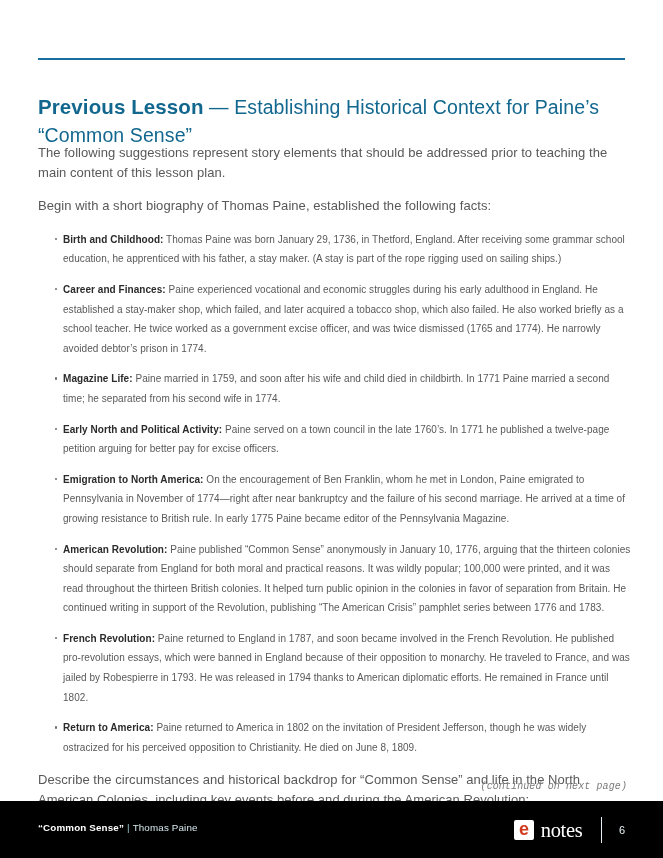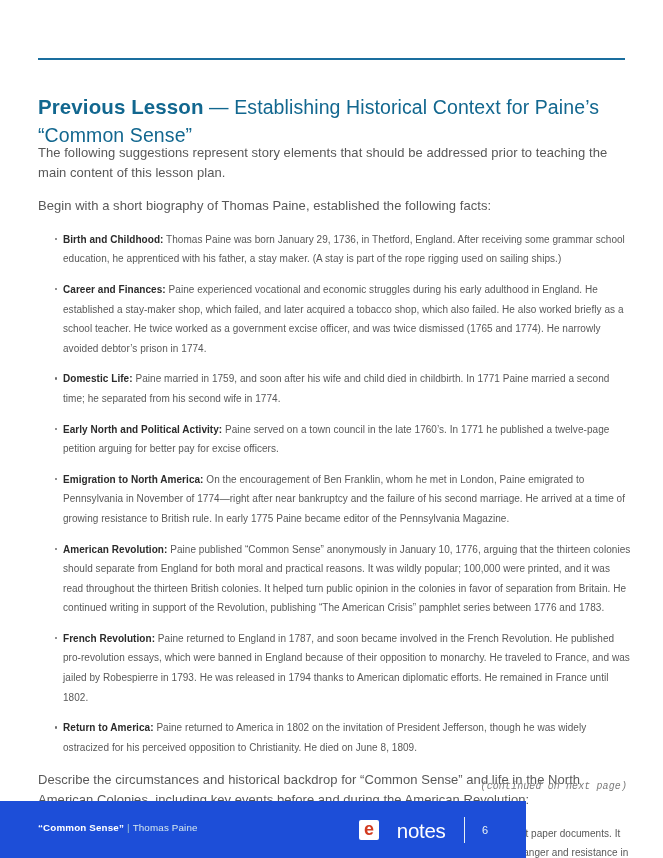--- a/index.html
+++ b/index.html
@@ -110,23 +110,23 @@
     color: #7a7a7a;
     letter-spacing: 0.1px;
     font-family: Liberation Mono, monospace;
   }
 
   
   .footer {
     position: absolute;
     left: 0;
     top: 801px;
-    width: 526px;
+    width: 663px;
     height: 57px;
-    background: #1d4ed8;
+    background: #000000;
   }
   .footer-left {
     position: absolute;
     left: 38px;
     top: 21px;
     font-size: 9.8px;
     color: #cfe4ea;
     letter-spacing: 0.15px;
     white-space: nowrap;
   }
@@ -164,22 +164,23 @@
     font-weight: 700;
     line-height: 19px;
     text-align: center;
     font-family: "Liberation Sans", sans-serif;
     letter-spacing: -0.5px;
   }
   .brand-word {
     color: #ffffff;
     font-size: 20.5px;
     line-height: 21px;
-    margin-left: 18px;
+    margin-left: 7px;
     letter-spacing: -0.3px;
+    font-family: Liberation Serif, serif;
   }
   .brand-divider {
     width: 1.5px;
     height: 26px;
     background: #e6f0f3;
     margin: 0 15px 0 18px;
   }
   .page-num {
     color: #e9f2f5;
     font-size: 11px;
@@ -199,21 +200,21 @@
   </h1>
 
   <div class="content">
 
     <p class="para">The following suggestions represent story elements that should be addressed prior to teaching the main content of this lesson plan.</p>
     <p class="para">Begin with a short biography of Thomas Paine, established the following facts:</p>
 
     <ul class="bullets">
       <li><span class="term">Birth and Childhood:</span><span> Thomas Paine was born January 29, 1736, in Thetford, England. After receiving some grammar school education, he apprenticed with his father, a stay maker. (A stay is part of the rope rigging used on sailing ships.)</span></li>
       <li><span class="term">Career and Finances:</span><span> Paine experienced vocational and economic struggles during his early adulthood in England. He established a stay-maker shop, which failed, and later acquired a tobacco shop, which also failed. He also worked briefly as a school teacher. He twice worked as a government excise officer, and was twice dismissed (1765 and 1774). He narrowly avoided debtor’s prison in 1774.</span></li>
-      <li><span class="term">Domestic Life:</span><span> Paine married in 1759, and soon after his wife and child died in childbirth. In 1771 Paine married a second time; he separated from his second wife in 1774.</span></li>
+      <li><span class="term">Magazine Life:</span><span> Paine married in 1759, and soon after his wife and child died in childbirth. In 1771 Paine married a second time; he separated from his second wife in 1774.</span></li>
       <li><span class="term">Early North and Political Activity:</span><span> Paine served on a town council in the late 1760’s. In 1771 he published a twelve-page petition arguing for better pay for excise officers.</span></li>
       <li><span class="term">Emigration to North America:</span><span> On the encouragement of Ben Franklin, whom he met in London, Paine emigrated to Pennsylvania in November of 1774—right after near bankruptcy and the failure of his second marriage. He arrived at a time of growing resistance to British rule. In early 1775 Paine became editor of the Pennsylvania Magazine.</span></li>
       <li><span class="term">American Revolution:</span><span> Paine published “Common Sense” anonymously in January 10, 1776, arguing that the thirteen colonies should separate from England for both moral and practical reasons. It was wildly popular; 100,000 were printed, and it was read throughout the thirteen British colonies. It helped turn public opinion in the colonies in favor of separation from Britain. He continued writing in support of the Revolution, publishing “The American Crisis” pamphlet series between 1776 and 1783.</span></li>
       <li><span class="term">French Revolution:</span><span> Paine returned to England in 1787, and soon became involved in the French Revolution. He published pro-revolution essays, which were banned in England because of their opposition to monarchy. He traveled to France, and was jailed by Robespierre in 1793. He was released in 1794 thanks to American diplomatic efforts. He remained in France until 1802.</span></li>
       <li><span class="term">Return to America:</span><span> Paine returned to America in 1802 on the invitation of President Jefferson, though he was widely ostracized for his perceived opposition to Christianity. He died on June 8, 1809.</span></li>
     </ul>
 
     <p class="para">Describe the circumstances and historical backdrop for “Common Sense” and life in the North American Colonies, including key events before and during the American Revolution:</p>
 
     <ul class="bullets">

